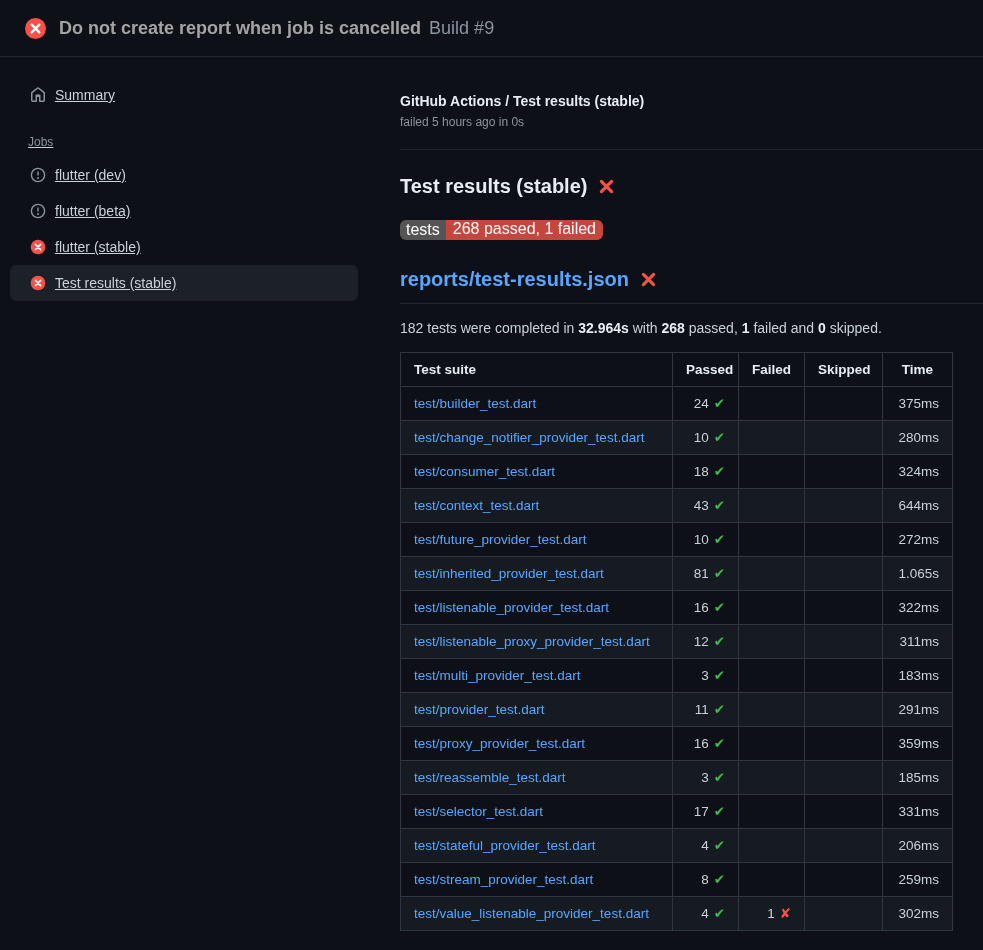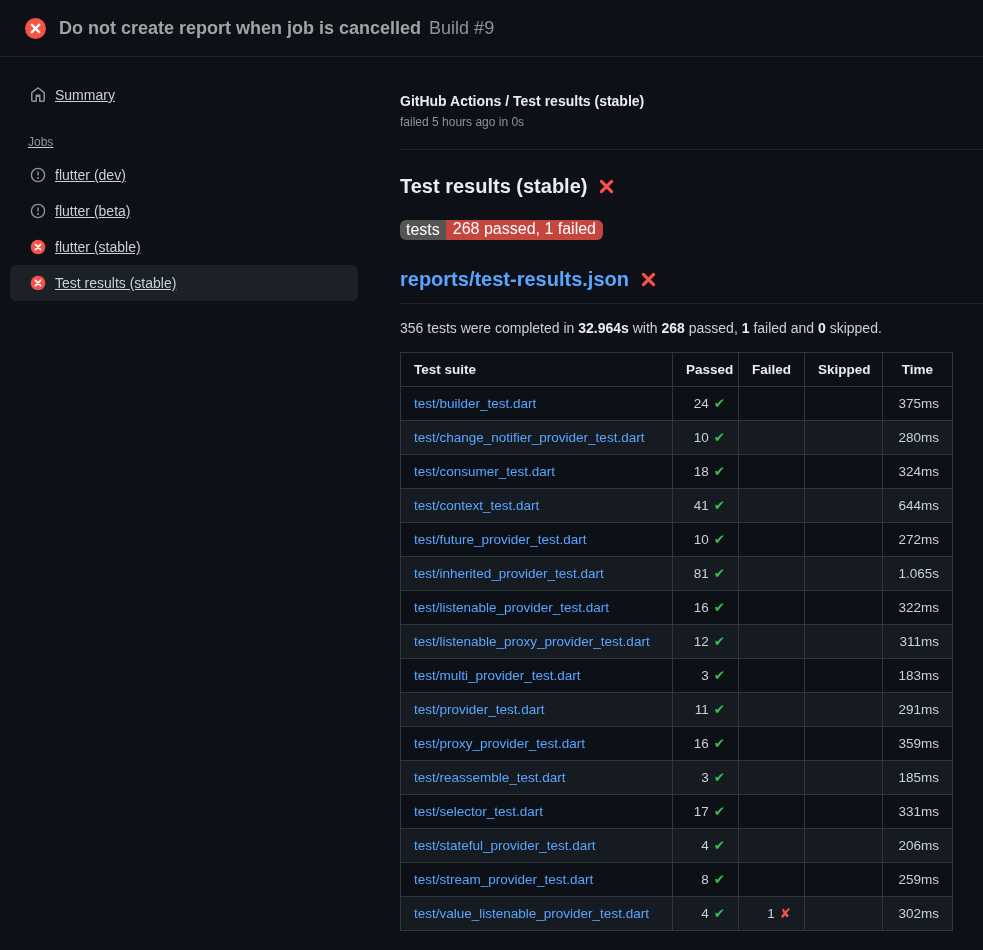--- a/index.html
+++ b/index.html
@@ -189,21 +189,21 @@
     <div class="report-row">
       <a class="report-link" href="#">reports/test-results.json</a>
       <span class="heading-x">
         <svg width="17" height="17" viewBox="0 0 16 16">
           <path d="M3.2 3.2 L12.8 12.8 M12.8 3.2 L3.2 12.8" stroke="#f85149" stroke-width="3" stroke-linecap="round"></path>
         </svg>
       </span>
     </div>
 
     <div class="summary-line">
-      <span>356 tests were completed in </span><b>32.964s</b><span> with </span><b>268</b><span> passed, </span><b>1</b><span> failed and </span><b>0</b><span> skipped.</span>
+      <span>182 tests were completed in </span><b>32.964s</b><span> with </span><b>268</b><span> passed, </span><b>1</b><span> failed and </span><b>0</b><span> skipped.</span>
     </div>
 
     <table class="results">
       <thead>
         <tr>
           <th class="col-suite">Test suite</th>
           <th class="col-passed">Passed</th>
           <th class="col-failed">Failed</th>
           <th class="col-skipped">Skipped</th>
           <th class="col-time">Time</th>
@@ -226,21 +226,21 @@
           </tr>
           <tr>
             <td class="col-suite"><a href="#">test/consumer_test.dart</a></td>
             <td class="col-num"><span>18</span><span class="mark mark-pass">✔</span></td>
             <td class="col-num"></td>
             <td class="col-num"></td>
             <td class="col-time">324ms</td>
           </tr>
           <tr>
             <td class="col-suite"><a href="#">test/context_test.dart</a></td>
-            <td class="col-num"><span>41</span><span class="mark mark-pass">✔</span></td>
+            <td class="col-num"><span>43</span><span class="mark mark-pass">✔</span></td>
             <td class="col-num"></td>
             <td class="col-num"></td>
             <td class="col-time">644ms</td>
           </tr>
           <tr>
             <td class="col-suite"><a href="#">test/future_provider_test.dart</a></td>
             <td class="col-num"><span>10</span><span class="mark mark-pass">✔</span></td>
             <td class="col-num"></td>
             <td class="col-num"></td>
             <td class="col-time">272ms</td>

